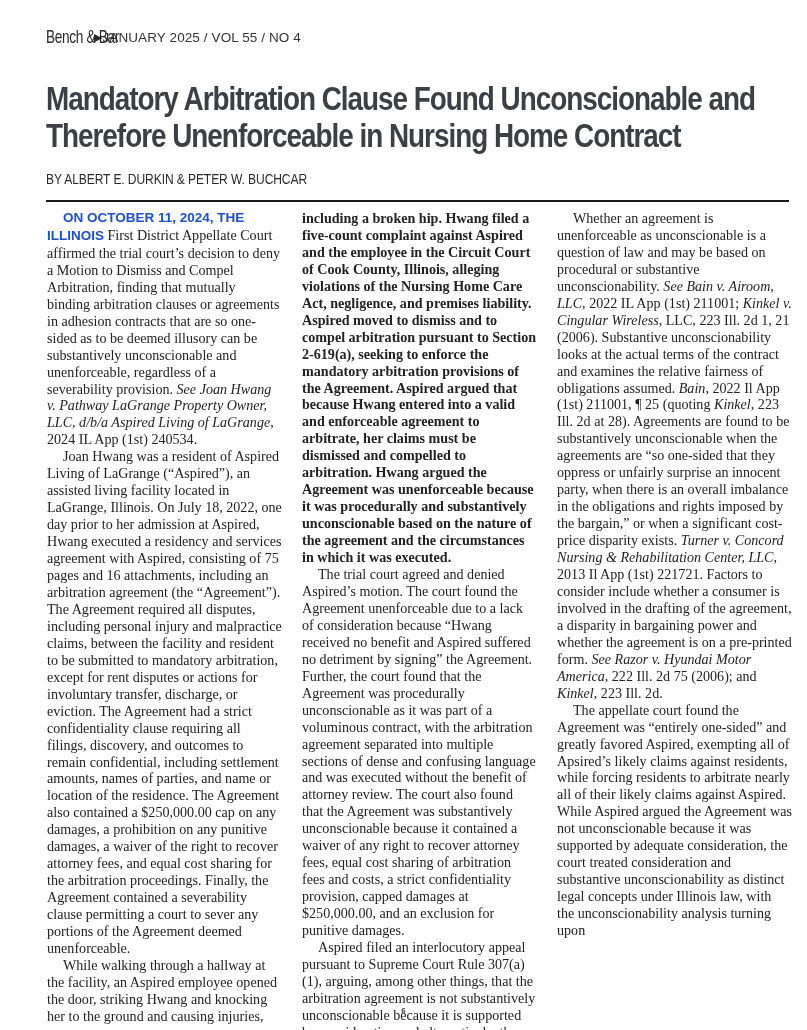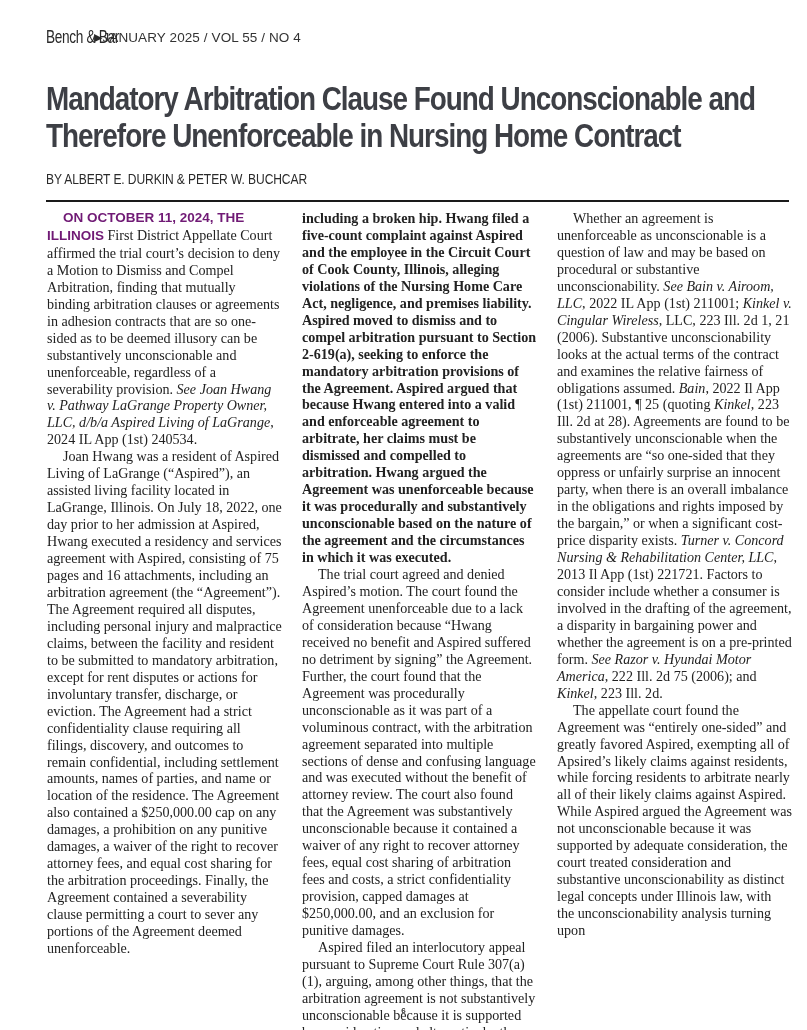--- a/index.html
+++ b/index.html
@@ -41,21 +41,21 @@
   .col {
     width: 235px;
     font-family: "Liberation Serif", serif; font-size: 14.1px; line-height: 16.95px;
     color: #222;
   }
   .col p { margin: 0; text-indent: 16px; }
   .col p.first { text-indent: 0; }
   .col p.noindent { text-indent: 0; font-weight: bold; }
   .lead {
     font-family: "Liberation Sans", sans-serif; font-weight: bold; font-size: 13.5px;
-    letter-spacing: 0; color: #701a75;
+    letter-spacing: 0; color: #1d4ed8;
   }
   .lead-1 { display: block; padding-left: 16px; margin-bottom: 0px; }
   em { }
   .page-num {
     position: absolute; left: 0; width: 807px; top: 1006px; text-align: center;
     font-family: "Liberation Sans", sans-serif; font-weight: bold; font-size: 8px; color: #333;
   }
 </style>
 </head>
 <body>
@@ -72,20 +72,21 @@
 
 <div class="rule"></div>
 
 <div class="columns">
 
   <div class="col">
     <p class="first">
       <span class="lead lead-1">ON OCTOBER 11, 2024, THE</span><span class="lead">ILLINOIS</span><span> First District Appellate Court affirmed the trial court’s decision to deny a Motion to Dismiss and Compel Arbitration, finding that mutually binding arbitration clauses or agreements in adhesion contracts that are so one-sided as to be deemed illusory can be substantively unconscionable and unenforceable, regardless of a severability provision. </span><em>See Joan Hwang v. Pathway LaGrange Property Owner, LLC, d/b/a Aspired Living of LaGrange</em><span>, 2024 IL App (1st) 240534.</span>
     </p>
     <p>Joan Hwang was a resident of Aspired Living of LaGrange (“Aspired”), an assisted living facility located in LaGrange, Illinois. On July 18, 2022, one day prior to her admission at Aspired, Hwang executed a residency and services agreement with Aspired, consisting of 75 pages and 16 attachments, including an arbitration agreement (the “Agreement”). The Agreement required all disputes, including personal injury and malpractice claims, between the facility and resident to be submitted to mandatory arbitration, except for rent disputes or actions for involuntary transfer, discharge, or eviction. The Agreement had a strict confidentiality clause requiring all filings, discovery, and outcomes to remain confidential, including settlement amounts, names of parties, and name or location of the residence. The Agreement also contained a $250,000.00 cap on any damages, a prohibition on any punitive damages, a waiver of the right to recover attorney fees, and equal cost sharing for the arbitration proceedings. Finally, the Agreement contained a severability clause permitting a court to sever any portions of the Agreement deemed unenforceable.</p>
+    <p>While walking through a hallway at the facility, an Aspired employee opened the door, striking Hwang and knocking her to the ground and causing injuries,</p>
   </div>
 
   <div class="col">
     <p class="noindent">including a broken hip. Hwang filed a five-count complaint against Aspired and the employee in the Circuit Court of Cook County, Illinois, alleging violations of the Nursing Home Care Act, negligence, and premises liability. Aspired moved to dismiss and to compel arbitration pursuant to Section 2-619(a), seeking to enforce the mandatory arbitration provisions of the Agreement. Aspired argued that because Hwang entered into a valid and enforceable agreement to arbitrate, her claims must be dismissed and compelled to arbitration. Hwang argued the Agreement was unenforceable because it was procedurally and substantively unconscionable based on the nature of the agreement and the circumstances in which it was executed.</p>
     <p>The trial court agreed and denied Aspired’s motion. The court found the Agreement unenforceable due to a lack of consideration because “Hwang received no benefit and Aspired suffered no detriment by signing” the Agreement. Further, the court found that the Agreement was procedurally unconscionable as it was part of a voluminous contract, with the arbitration agreement separated into multiple sections of dense and confusing language and was executed without the benefit of attorney review. The court also found that the Agreement was substantively unconscionable because it contained a waiver of any right to recover attorney fees, equal cost sharing of arbitration fees and costs, a strict confidentiality provision, capped damages at $250,000.00, and an exclusion for punitive damages.</p>
     <p>Aspired filed an interlocutory appeal pursuant to Supreme Court Rule 307(a)(1), arguing, among other things, that the arbitration agreement is not substantively unconscionable because it is supported by consideration and alternatively, the court</p>
   </div>
 
   <div class="col">
     <p><span>Whether an agreement is unenforceable as unconscionable is a question of law and may be based on procedural or substantive unconscionability. </span><em>See Bain v. Airoom, LLC</em><span>, 2022 IL App (1st) 211001; </span><em>Kinkel v. Cingular Wireless</em><span>, LLC, 223 Ill. 2d 1, 21 (2006). Substantive unconscionability looks at the actual terms of the contract and examines the relative fairness of obligations assumed. </span><em>Bain</em><span>, 2022 Il App (1st) 211001, ¶ 25 (quoting </span><em>Kinkel</em><span>, 223 Ill. 2d at 28). Agreements are found to be substantively unconscionable when the agreements are “so one-sided that they oppress or unfairly surprise an innocent party, when there is an overall imbalance in the obligations and rights imposed by the bargain,” or when a significant cost-price disparity exists. </span><em>Turner v. Concord Nursing &amp; Rehabilitation Center, LLC</em><span>, 2013 Il App (1st) 221721. Factors to consider include whether a consumer is involved in the drafting of the agreement, a disparity in bargaining power and whether the agreement is on a pre-printed form. </span><em>See Razor v. Hyundai Motor America</em><span>, 222 Ill. 2d 75 (2006); and </span><em>Kinkel</em><span>, 223 Ill. 2d.</span></p>

